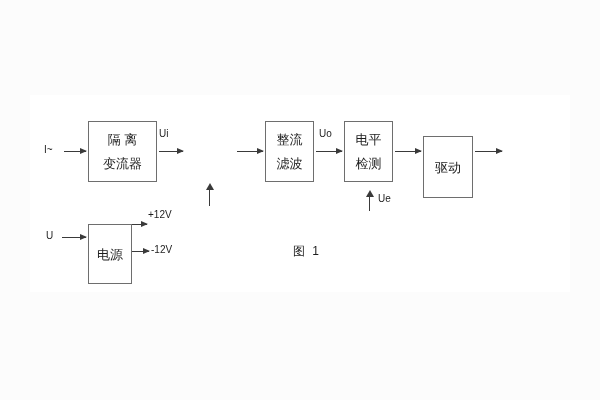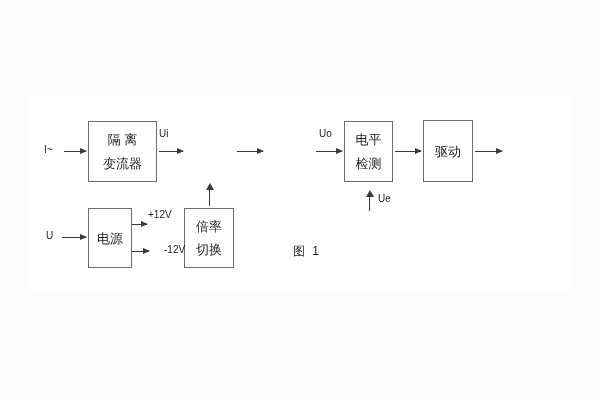--- a/index.html
+++ b/index.html
@@ -11,21 +11,21 @@
   #panel{
     position:absolute;left:30px;top:95px;width:540px;height:200px;
     background:#ffffff;
   }
   .box{
     position:absolute;box-sizing:border-box;
     border:1px solid #6e6e6e;background:#ffffff;
     display:flex;flex-direction:column;align-items:center;justify-content:space-evenly;
     font-size:13px;color:#1d1d1d;line-height:1;
   }
-  .box.single{justify-content:center;}
+  .box.single{justify-content:center;margin-top:16px;}
   .box span{white-space:pre;}
   .lbl{
     position:absolute;font-size:10px;color:#1d1d1d;line-height:1;white-space:pre;
   }
   .caption{font-size:12px;letter-spacing:2px;}
   .harrow{position:absolute;height:0;border-top:1px solid #3a3a3a;}
   .harrow::after{
     content:"";position:absolute;right:-1px;top:-4px;width:0;height:0;
     border-top:3.5px solid transparent;border-bottom:3.5px solid transparent;
     border-left:7px solid #3a3a3a;
@@ -40,43 +40,43 @@
 </head>
 <body>
 
 <div id="canvas">
   <div id="panel"></div>
 
   <div class="box" style="left:88px;top:121px;width:69px;height:61px">
     <span>隔 离</span>
     <span>变流器</span>
   </div>
+  <div class="box" style="left:265px;top:121px;width:49px;height:61px">
+    <span>整流</span>
+    <span>滤波</span>
+  </div>
   <div class="box" style="left:344px;top:121px;width:49px;height:61px">
     <span>电平</span>
     <span>检测</span>
   </div>
   <div class="box single" style="left:423px;top:120px;width:50px;height:62px">
     <span>驱动</span>
   </div>
 
   <div class="box single" style="left:88px;top:208px;width:44px;height:60px">
     <span>电源</span>
   </div>
-  <div class="box" style="left:184px;top:208px;width:50px;height:60px">
-    <span>倍率</span>
-    <span>切换</span>
-  </div>
 
   <div class="lbl" style="left:44px;top:145px">I~</div>
   <div class="lbl" style="left:46px;top:231px">U</div>
   <div class="lbl" style="left:159px;top:129px">Ui</div>
   <div class="lbl" style="left:319px;top:129px">Uo</div>
   <div class="lbl" style="left:378px;top:194px">Ue</div>
   <div class="lbl" style="left:148px;top:210px">+12V</div>
-  <div class="lbl" style="left:164px;top:245px">-12V</div>
+  <div class="lbl" style="left:151px;top:245px">-12V</div>
   <div class="lbl caption" style="left:293px;top:245px">图 1</div>
 
   <div class="harrow" style="left:64px;top:151px;width:22px"></div>
   <div class="harrow" style="left:159px;top:151px;width:24px"></div>
   <div class="harrow" style="left:237px;top:151px;width:26px"></div>
   <div class="harrow" style="left:316px;top:151px;width:26px"></div>
   <div class="harrow" style="left:395px;top:151px;width:26px"></div>
   <div class="harrow" style="left:475px;top:151px;width:27px"></div>
 
   <div class="harrow" style="left:62px;top:237px;width:24px"></div>

